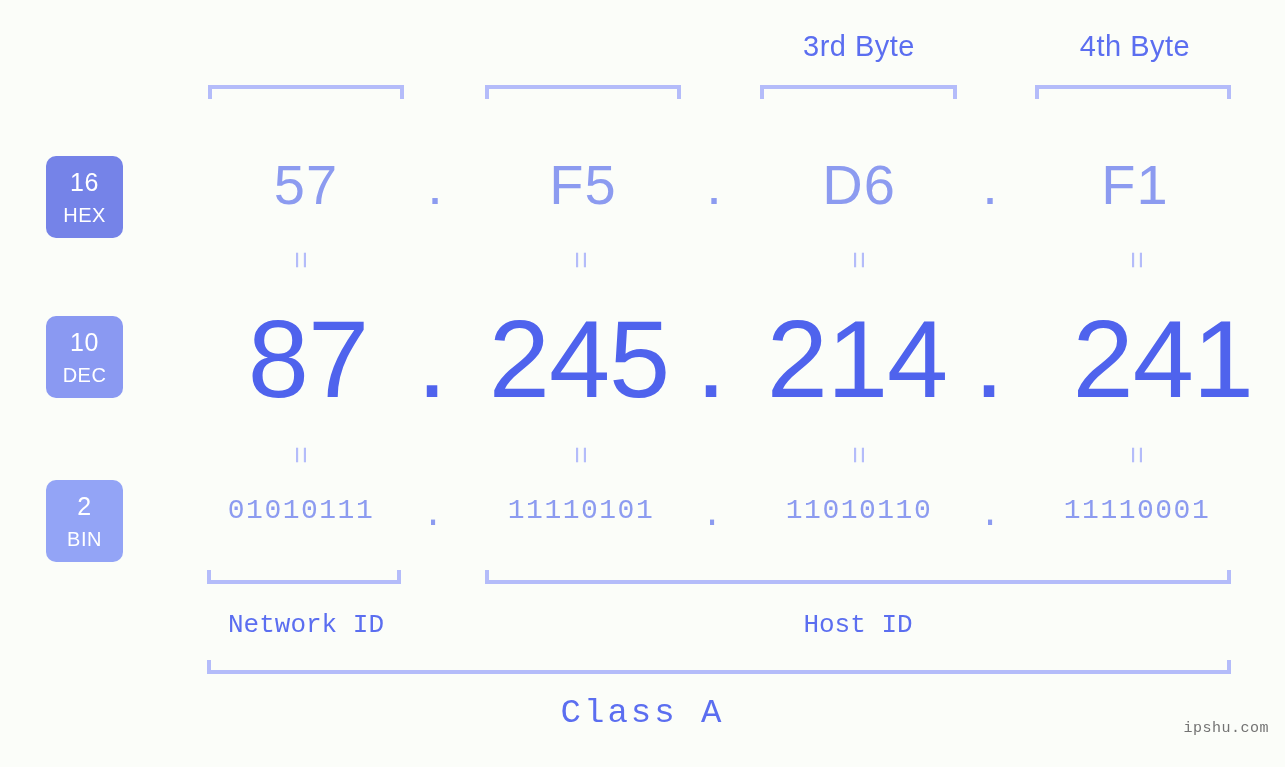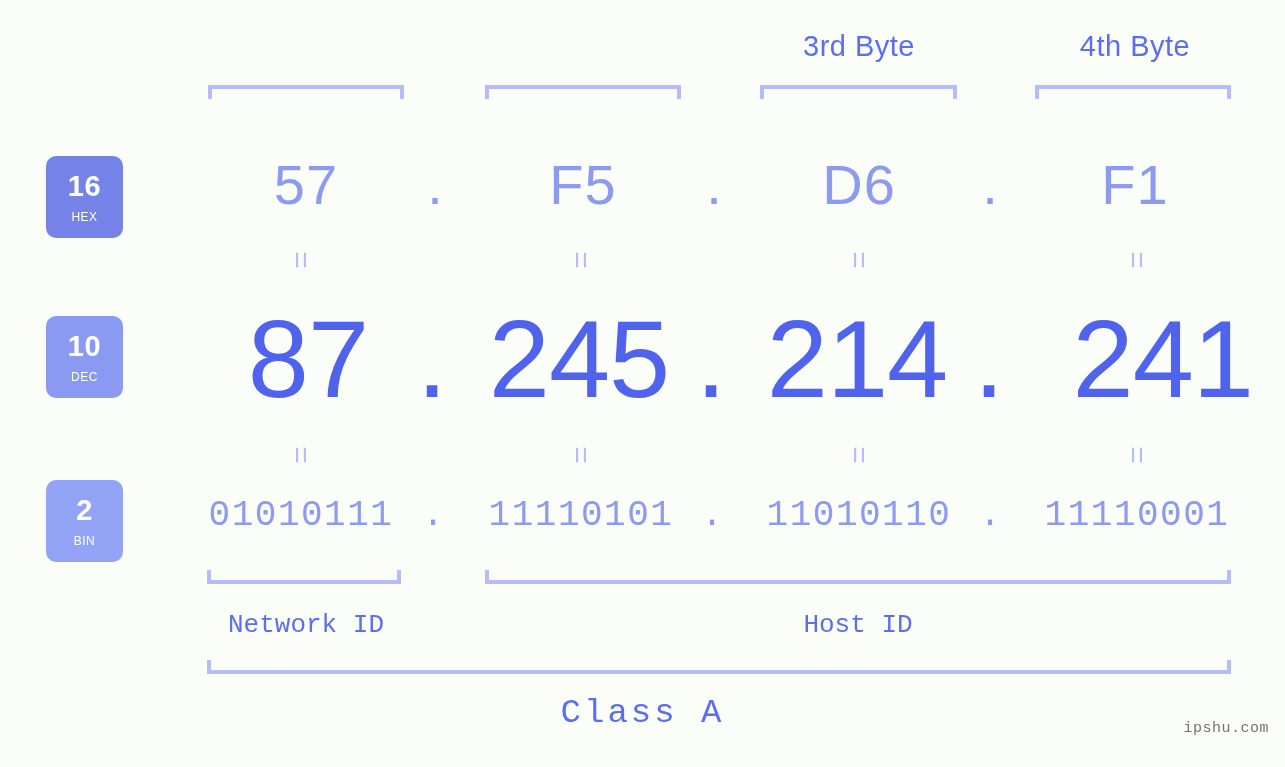--- a/index.html
+++ b/index.html
@@ -58,26 +58,26 @@
     height: 82px;
     border-radius: 10px;
     color: #ffffff;
     display: flex;
     flex-direction: column;
     align-items: center;
     justify-content: center;
     line-height: 1;
   }
   .badge .num {
-    font-size: 29px;
-    font-weight: 700;
+    font-size: 25px;
+    font-weight: 400;
     letter-spacing: 0.5px;
   }
   .badge .unit {
-    font-size: 12px;
+    font-size: 20px;
     font-weight: 400;
     margin-top: 10px;
     letter-spacing: 0.5px;
   }
   .badge-hex { top: 156px; background: #7583e8; }
   .badge-dec { top: 316px; background: #8a99f2; }
   .badge-bin { top: 480px; background: #93a4f6; }
 
   
   .octet {
@@ -121,21 +121,21 @@
     font-family: "Liberation Sans", sans-serif;
     font-size: 110px;
     color: #4f63ed;
     width: 46px;
   }
 
   
   .bin-row .octet {
     top: 495px;
     font-family: "Liberation Mono", monospace;
-    font-size: 36px;
+    font-size: 28px;
     color: #8c9bf0;
     letter-spacing: 1.5px;
   }
   .bin-row .dot {
     top: 495px;
     font-family: "Liberation Mono", monospace;
     font-size: 36px;
     color: #8c9bf0;
     width: 40px;
   }

